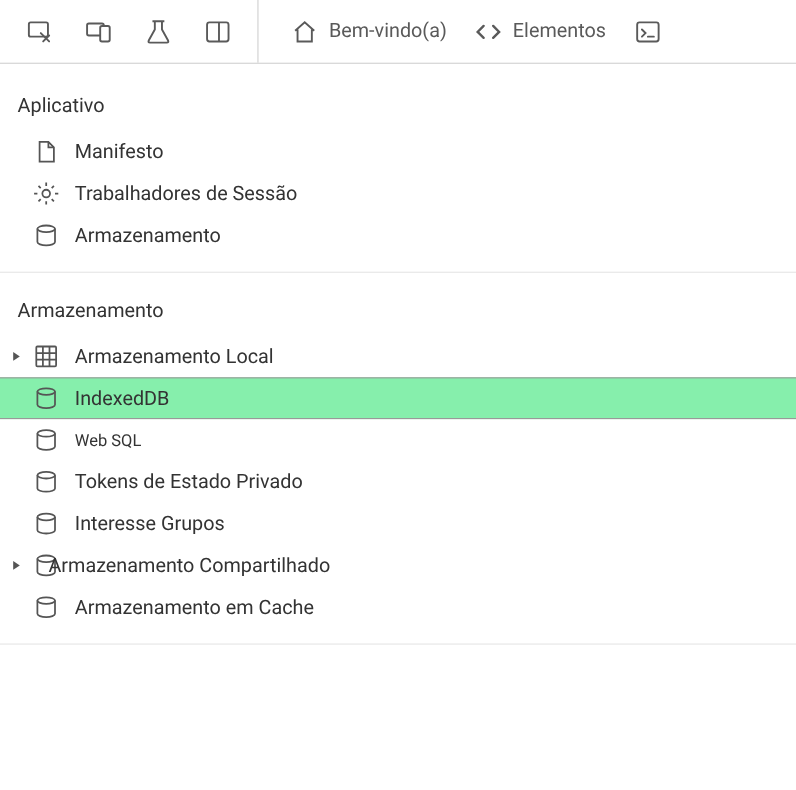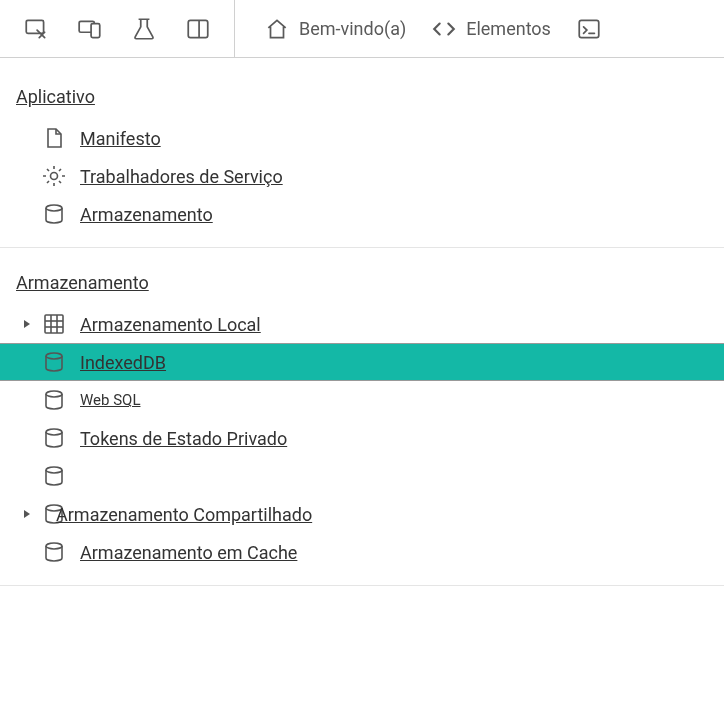--- a/index.html
+++ b/index.html
@@ -49,39 +49,38 @@
       display: flex;
       align-items: center;
       justify-content: center;
       color: #5a5a5a;
     }
     .toolbar-icon svg { width: 26px; height: 26px; }
 
     
     .panel {
       padding-top: 22px;
-      text-decoration: underline;
     }
     .section-header {
       font-size: 18px;
       color: #333;
       padding: 6px 16px 12px 16px;
     }
     .tree-item {
       display: flex;
       align-items: center;
       height: 38px;
-      padding-left: 20px;
+      padding-left: 8px;
       cursor: pointer;
       font-size: 18px;
       color: #333;
     }
     .tree-item.small-text { font-size: 15px; }
     .tree-item.selected {
-      background: #14b8a6;
+      background: #86efac;
       border-top: 1px solid #999;
       border-bottom: 1px solid #999;
     }
     .tree-arrow {
       width: 14px;
       height: 14px;
       display: flex;
       align-items: center;
       justify-content: center;
       margin-right: 6px;
@@ -184,21 +183,21 @@
   </div>
 
   <div class="tree-item">
     <span class="tree-arrow spacer"></span>
     <span class="tree-icon">
       <svg viewBox="0 0 24 24" fill="none" stroke="#555" stroke-width="1.6">
         <circle cx="12" cy="12" r="3.5"></circle>
         <path d="M12 2 V5 M12 19 V22 M4 12 H1 M23 12 H20 M5 5 L7 7 M17 17 L19 19 M5 19 L7 17 M17 7 L19 5"></path>
       </svg>
     </span>
-    <span>Trabalhadores de Serviço</span>
+    <span>Trabalhadores de Sessão</span>
   </div>
 
   <div class="tree-item">
     <span class="tree-arrow spacer"></span>
     <span class="tree-icon">
       <svg viewBox="0 0 24 24" fill="none" stroke="#555" stroke-width="1.6">
         <ellipse cx="12" cy="6" rx="8" ry="3"></ellipse>
         <path d="M4 6 V18 A8 3 0 0 0 20 18 V6"></path>
       </svg>
     </span>
@@ -263,20 +262,21 @@
   </div>
 
   <div class="tree-item">
     <span class="tree-arrow spacer"></span>
     <span class="tree-icon">
       <svg viewBox="0 0 24 24" fill="none" stroke="#555" stroke-width="1.6">
         <ellipse cx="12" cy="6" rx="8" ry="3"></ellipse>
         <path d="M4 6 V18 A8 3 0 0 0 20 18 V6"></path>
       </svg>
     </span>
+    <span>Interesse Grupos</span>
   </div>
 
   <div class="tree-item">
     <span class="tree-arrow">
       <svg viewBox="0 0 10 10" fill="#555">
           <path d="M2 1 L8 5 L2 9 Z"></path>
         </svg>
     </span>
     <span class="tree-icon">
       <svg viewBox="0 0 24 24" fill="none" stroke="#555" stroke-width="1.6">

